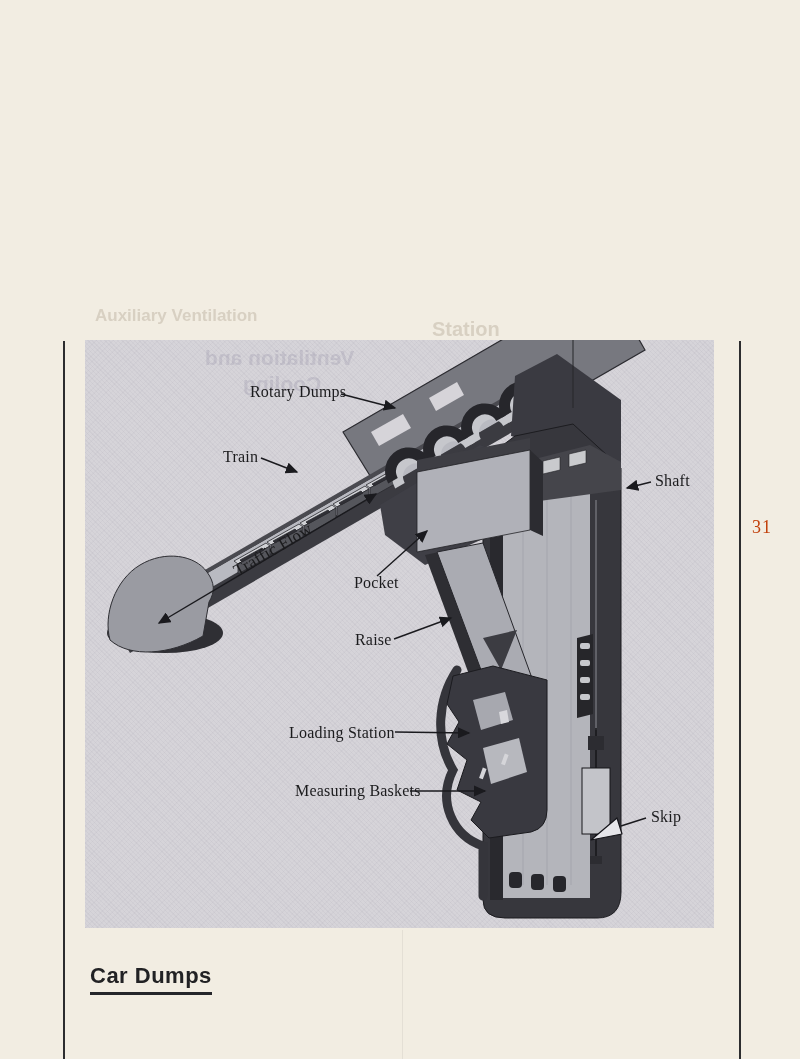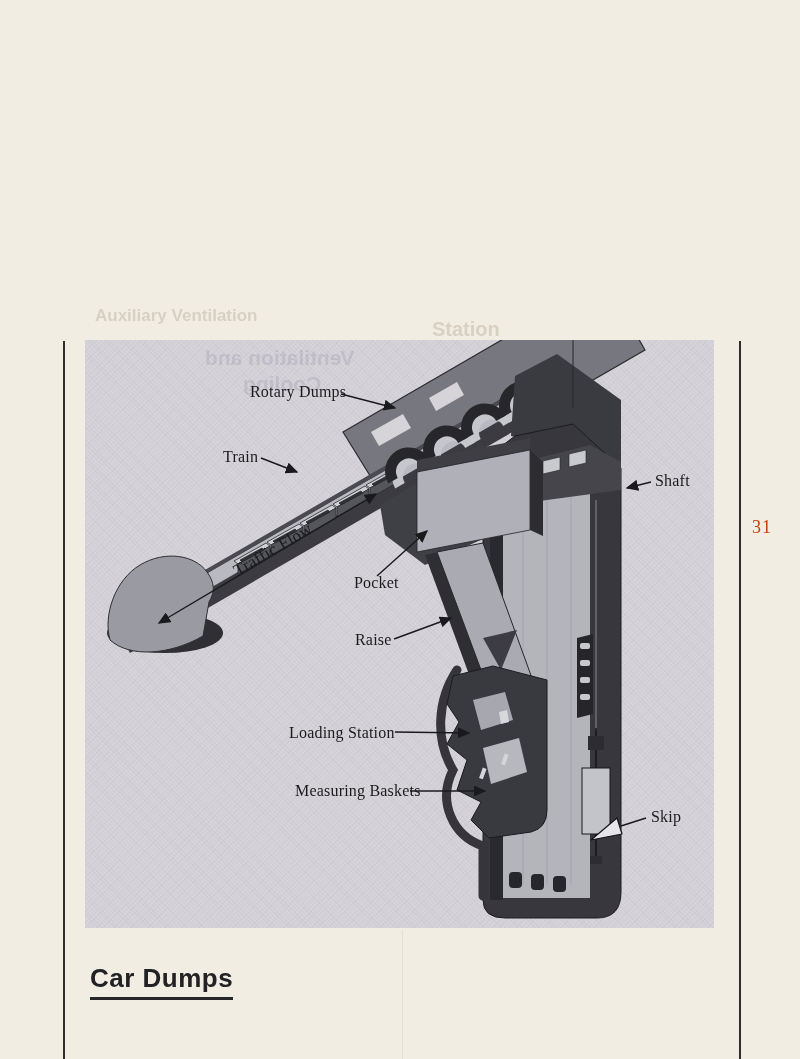--- a/index.html
+++ b/index.html
@@ -55,21 +55,21 @@
   }
   #label-shaft{left:570px;top:132px;}
   #label-pocket{left:247px;top:234px;margin-left:22px;}
   #label-raise{left:270px;top:291px;}
   #label-loading-station{left:204px;top:384px;}
   #label-measuring-baskets{left:210px;top:442px;}
   #label-skip{left:566px;top:468px;}
   
   #section-heading{
     position:absolute;left:90px;top:963px;z-index:2;
-    font-family:"Liberation Sans",sans-serif;font-weight:bold;font-size:26px;
+    font-family:"Liberation Sans",sans-serif;font-weight:bold;font-size:22px;
     letter-spacing:.5px;color:#222224;
     border-bottom:3px solid #26262a;padding-bottom:3px;
   }
 </style>
 </head>
 <body>
 
 <div class="rule-v" id="rule-left"></div>
 <div class="rule-v" id="rule-right"></div>
 

